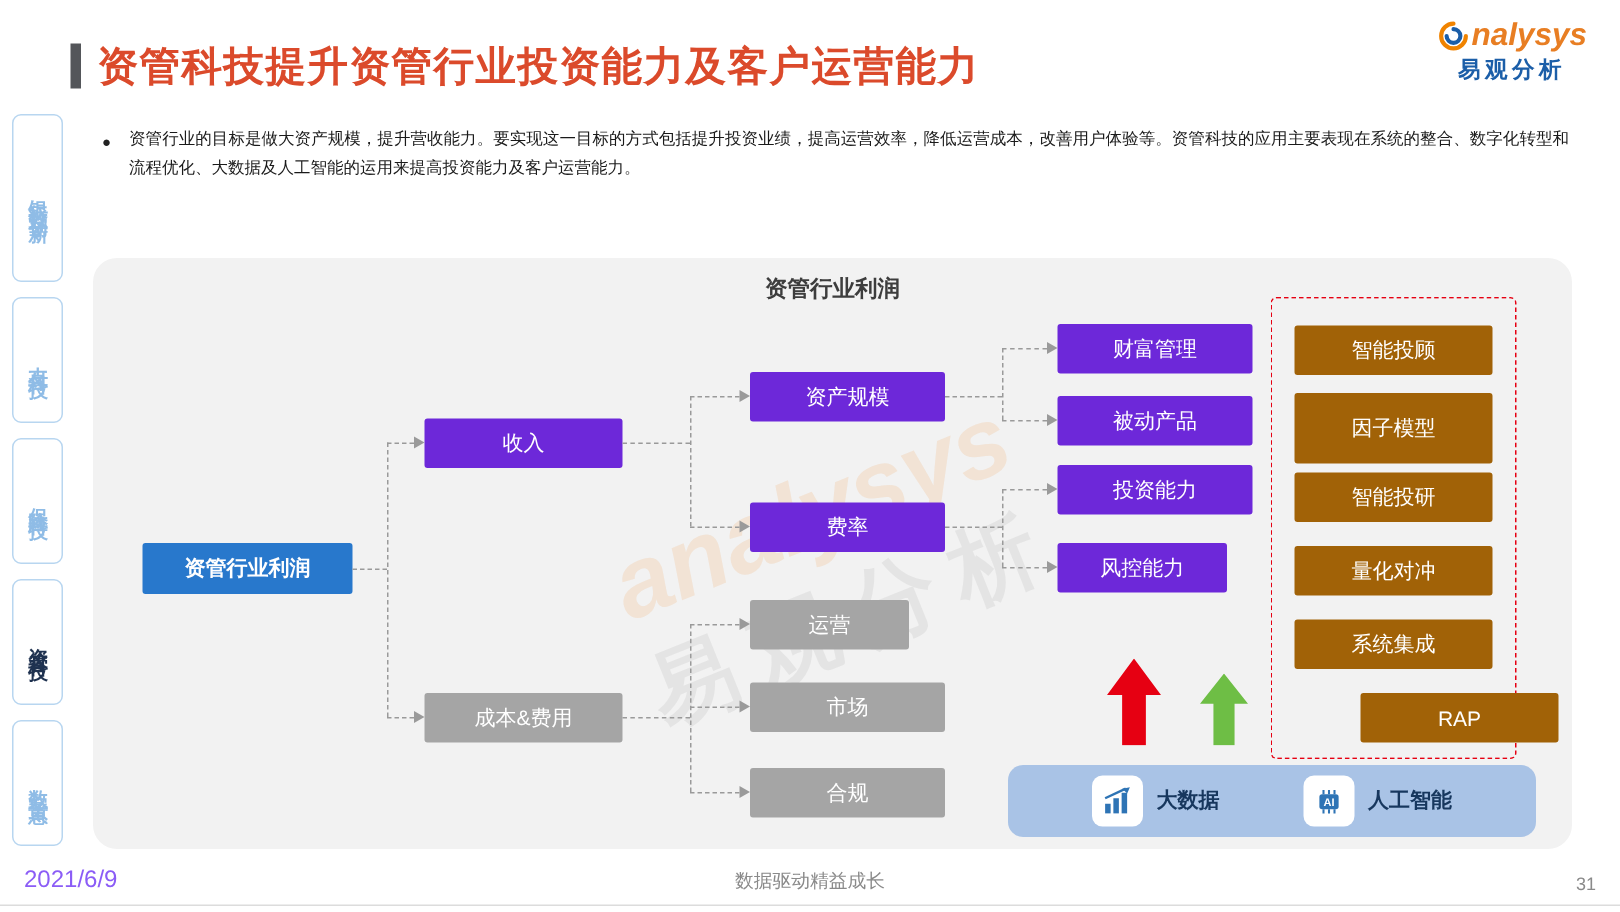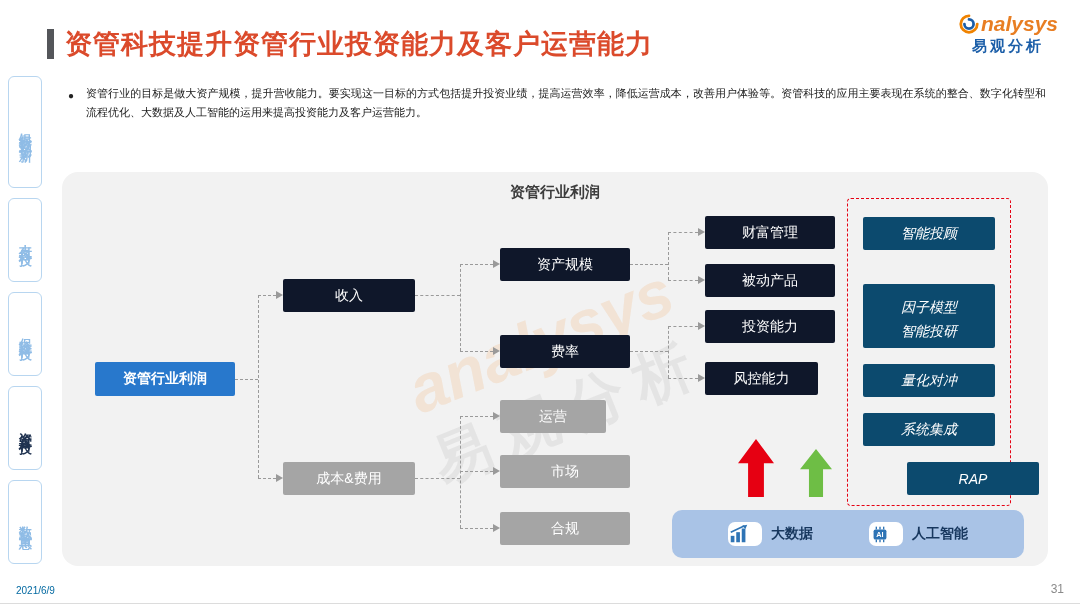--- a/index.html
+++ b/index.html
@@ -35,45 +35,45 @@
   .panel { position:absolute; left:62px; top:172px; width:986px; height:394px; background:#f2f2f2; border-radius:16px; }
   .panel-title { position:absolute; top:11px; left:0; width:100%; text-align:center; font-size:15px; font-weight:bold; color:#3d3d3d; }
 
   .watermark { position:absolute; left:50%; top:52%; transform:translate(-50%,-50%) rotate(-22deg); text-align:center; pointer-events:none; }
   .wm1 { display:block; font-size:66px; font-weight:bold; font-style:italic; color:rgba(240,150,60,0.16); }
   .wm2 { display:block; font-size:58px; font-weight:bold; color:rgba(150,150,150,0.14); letter-spacing:14px; }
 
   .node { position:absolute; display:flex; align-items:center; justify-content:center;
           color:#ffffff; font-size:14px; border-radius:2px; white-space:nowrap; }
   .node.blue   { background:#2878cc; font-weight:bold; }
-  .node.orange { background:#0f172a;font-family:Liberation Mono, monospace; }
+  .node.orange { background:#6d28d9;font-family:Liberation Mono, monospace; }
   .node.gray   { background:#a5a5a5; }
-  .node.red    { background:#0c4a6e;font-style:italic; }
+  .node.red    { background:#a16207; }
 
   .red-frame { position:absolute; left:785px; top:26px; width:164px; height:308px;
                border:1.6px dashed #e60012; border-radius:4px; }
 
   
   .hl { position:absolute; height:0; border-top:1.5px dashed #9a9a9a; }
   .vl { position:absolute; width:0;  border-left:1.5px dashed #9a9a9a; }
   .arr { position:absolute; width:0; height:0; border:4px solid transparent; border-right:none; border-left:7px solid #9a9a9a; }
 
   .up-arrow { position:absolute; clip-path:polygon(50% 0, 100% 42%, 72% 42%, 72% 100%, 28% 100%, 28% 42%, 0 42%); }
   .up-arrow.red-a   { left:676px; top:267px; width:36px; height:58px; background:#e60012; }
   .up-arrow.green-a { left:738px; top:277px; width:32px; height:48px; background:#6ebe45; }
 
   
   .bottom-bar { position:absolute; left:610px; top:338px; width:352px; height:48px; background:#a9c3e6;
                 border-radius:10px; display:flex; align-items:center; justify-content:space-evenly; }
   .bb-group { display:flex; align-items:center; gap:9px; }
-  .bb-icon { width:34px; height:24px; background:#ffffff; border-radius:7px; display:flex; align-items:center; }
+  .bb-icon { width:34px; height:34px; background:#ffffff; border-radius:7px; display:flex; align-items:center; justify-content:center; }
   .bb-label { font-size:14px; font-weight:bold; color:#17375e; }
 
   
-  .footer-date   { position:absolute; left:16px;  bottom:12px; font-size:10px; color:#0369a1; }
+  .footer-date   { position:absolute; left:16px;  bottom:12px; font-size:16px; color:#8b5cf6; }
   .footer-center { position:absolute; left:0; width:100%; text-align:center; bottom:12px; font-size:12.5px; color:#8a8a8a; }
   .footer-page   { position:absolute; right:16px; bottom:12px; font-size:12px; color:#8a8a8a; }
   .footer-line   { position:absolute; left:0; right:0; bottom:4px; height:1px; background:#dcdcdc; }
 </style>
 </head>
 <body>
 
 <div class="slide">
 
   <div class="title-row">
@@ -122,21 +122,21 @@
     <div class="node gray" style="left:438px; top:228px; width:106px; height:33px;">运营</div>
     <div class="node gray" style="left:438px; top:283px; width:130px; height:33px;">市场</div>
     <div class="node gray" style="left:438px; top:340px; width:130px; height:33px;">合规</div>
     <div class="node orange" style="left:643px; top:44px;  width:130px; height:33px;">财富管理</div>
     <div class="node orange" style="left:643px; top:92px;  width:130px; height:33px;">被动产品</div>
     <div class="node orange" style="left:643px; top:138px; width:130px; height:33px;">投资能力</div>
     <div class="node orange" style="left:643px; top:190px; width:113px; height:33px;">风控能力</div>
 
     <div class="red-frame"></div>
     <div class="node red" style="left:801px; top:45px;  width:132px; height:33px;">智能投顾</div>
-    <div class="node red" style="left:801px; top:112px;  width:132px; height:47px;">因子模型</div>
+    <div class="node red" style="left:801px; top:90px;  width:132px; height:47px;">因子模型</div>
     <div class="node red" style="left:801px; top:143px; width:132px; height:33px;">智能投研</div>
     <div class="node red" style="left:801px; top:192px; width:132px; height:33px;">量化对冲</div>
     <div class="node red" style="left:801px; top:241px; width:132px; height:33px;">系统集成</div>
     <div class="node red" style="left:801px; top:290px; width:132px; height:33px;margin-left:44px;">RAP</div>
 
     <div>
       <div class="hl" style="left:173px;top:207px;width:23px"></div>
       <div class="vl" style="left:196px;top:123px;height:183px"></div>
       <div class="hl" style="left:196px;top:123px;width:18px"></div>
       <div class="arr" style="left:214px;top:119px"></div>
@@ -204,16 +204,17 @@
                 <line x1="16" y1="18" x2="16" y2="21"></line>
             </g>
           </svg>
         </span>
         <span class="bb-label">人工智能</span>
       </div>
     </div>
   </div>
 
   <div class="footer-date">2021/6/9</div>
+  <div class="footer-center">数据驱动精益成长</div>
   <div class="footer-page">31</div>
   <div class="footer-line"></div>
 
 </div>
 
 </body></html>

